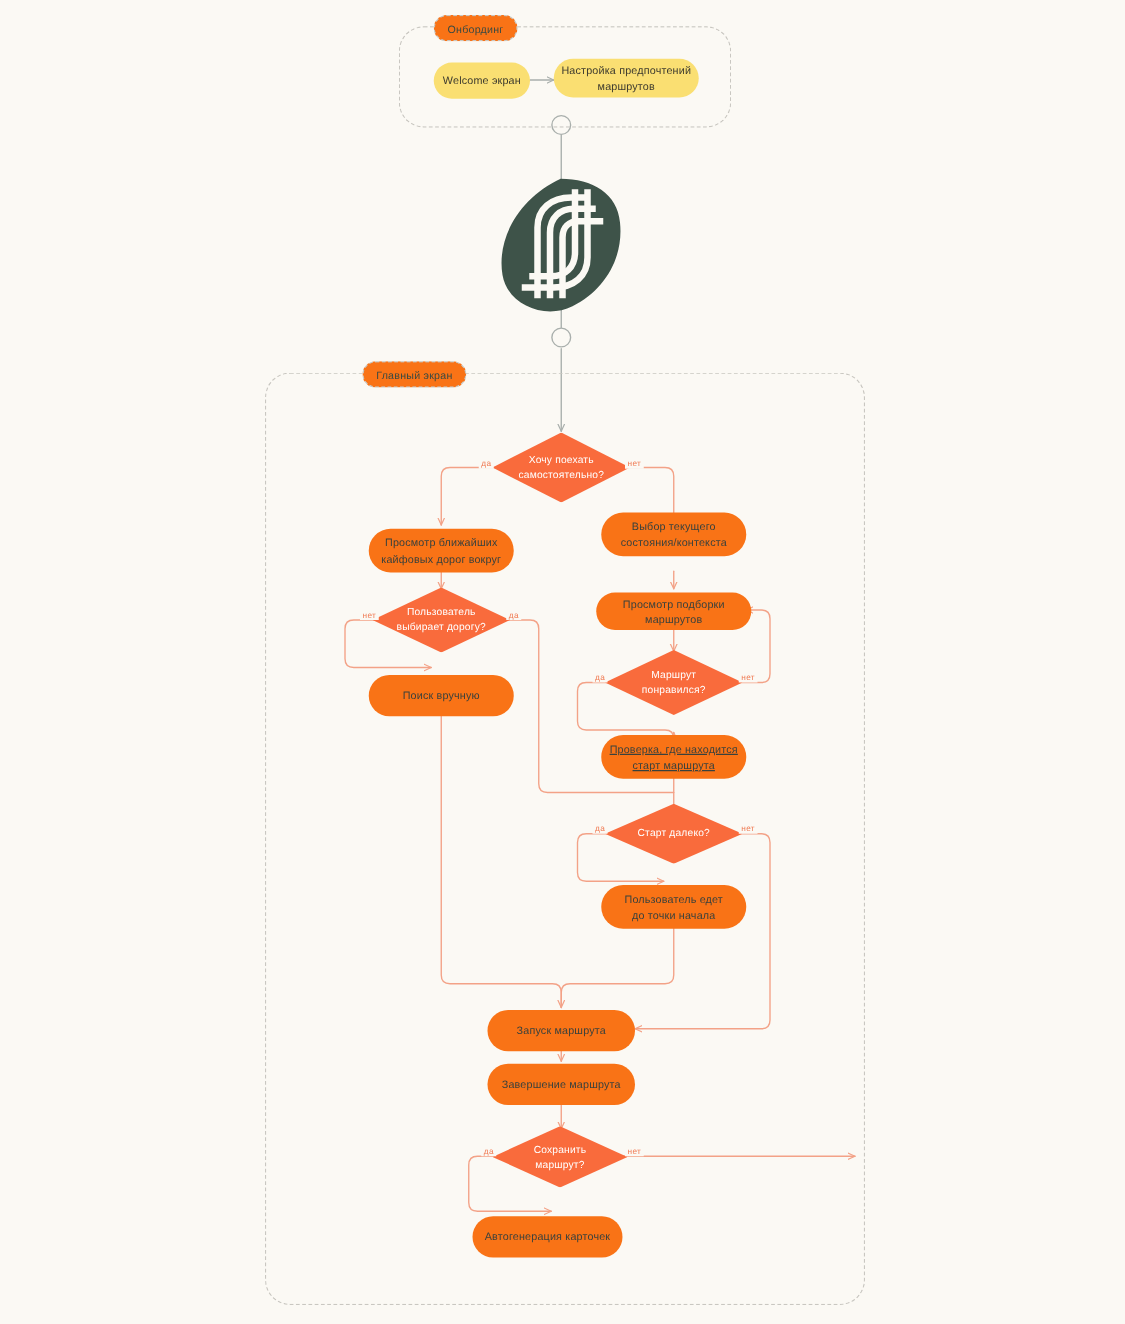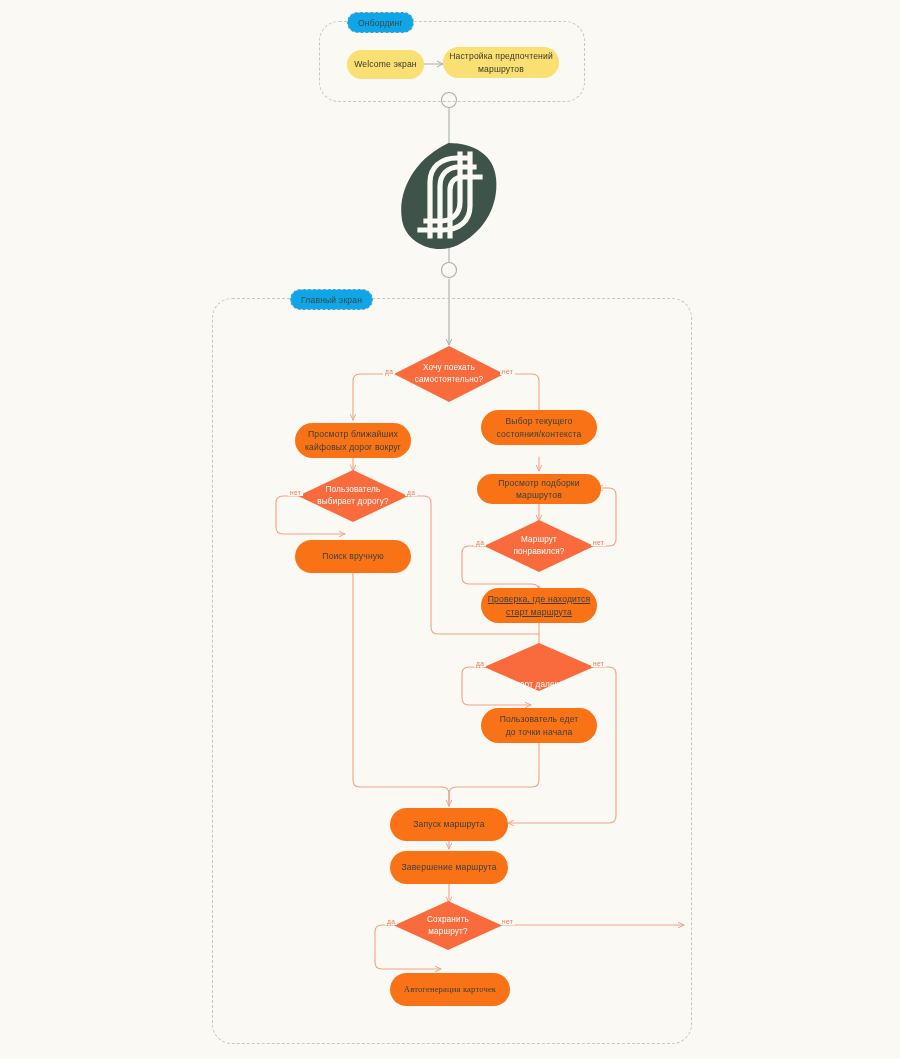--- a/index.html
+++ b/index.html
@@ -17,21 +17,21 @@
   .group-frame{
     position:absolute;
     border:1.2px dashed #C9C7C1;
     border-radius:20px;
     background:transparent;
   }
   .group-tag{
     position:absolute;
     border:1.2px dashed #C9C7C1;
     border-radius:14px;
-    background:#0ea5e9;
+    background:#f97316;
     color:#3A4A42;
     font-size:8.5px;
     letter-spacing:.2px;
     display:flex;align-items:center;justify-content:center;
     padding:0 10px;
     height:19px;
     white-space:nowrap;
   }
 
   
@@ -227,21 +227,21 @@
 понравился?</span>
   </div>
   <div class="edge-label" style="left:474px;top:539px;"><span>да</span></div>
   <div class="edge-label" style="left:591px;top:539px;"><span>нет</span></div>
 
   <div class="node process" style="left:481px;top:588px;width:116px;height:35px;text-decoration:underline;">
     <span>Проверка, где находится
 старт маршрута</span>
   </div>
 
-  <div class="node decision" style="left:484px;top:643px;width:110px;height:48px;align-items:flex-end;">
+  <div class="node decision" style="left:484px;top:643px;width:110px;height:48px;">
     <span class="diamond-shape"></span>
     <span class="diamond-label">Старт далеко?</span>
   </div>
   <div class="edge-label" style="left:474px;top:660px;"><span>да</span></div>
   <div class="edge-label" style="left:591px;top:660px;"><span>нет</span></div>
 
   <div class="node process" style="left:390px;top:808px;width:118px;height:33px;">
     <span>Запуск маршрута</span>
   </div>
 
@@ -255,17 +255,17 @@
   </div>
 
   <div class="node decision" style="left:394px;top:901px;width:108px;height:49px;">
     <span class="diamond-shape"></span>
     <span class="diamond-label">Сохранить
 маршрут?</span>
   </div>
   <div class="edge-label" style="left:385px;top:918px;"><span>да</span></div>
   <div class="edge-label" style="left:500px;top:918px;"><span>нет</span></div>
 
-  <div class="node process" style="left:390px;top:973px;width:120px;height:33px;font-family:Liberation Serif, serif;">
+  <div class="node process" style="left:378px;top:973px;width:120px;height:33px;">
     <span>Автогенерация карточек</span>
   </div>
 
 </div>
 
 </body></html>

